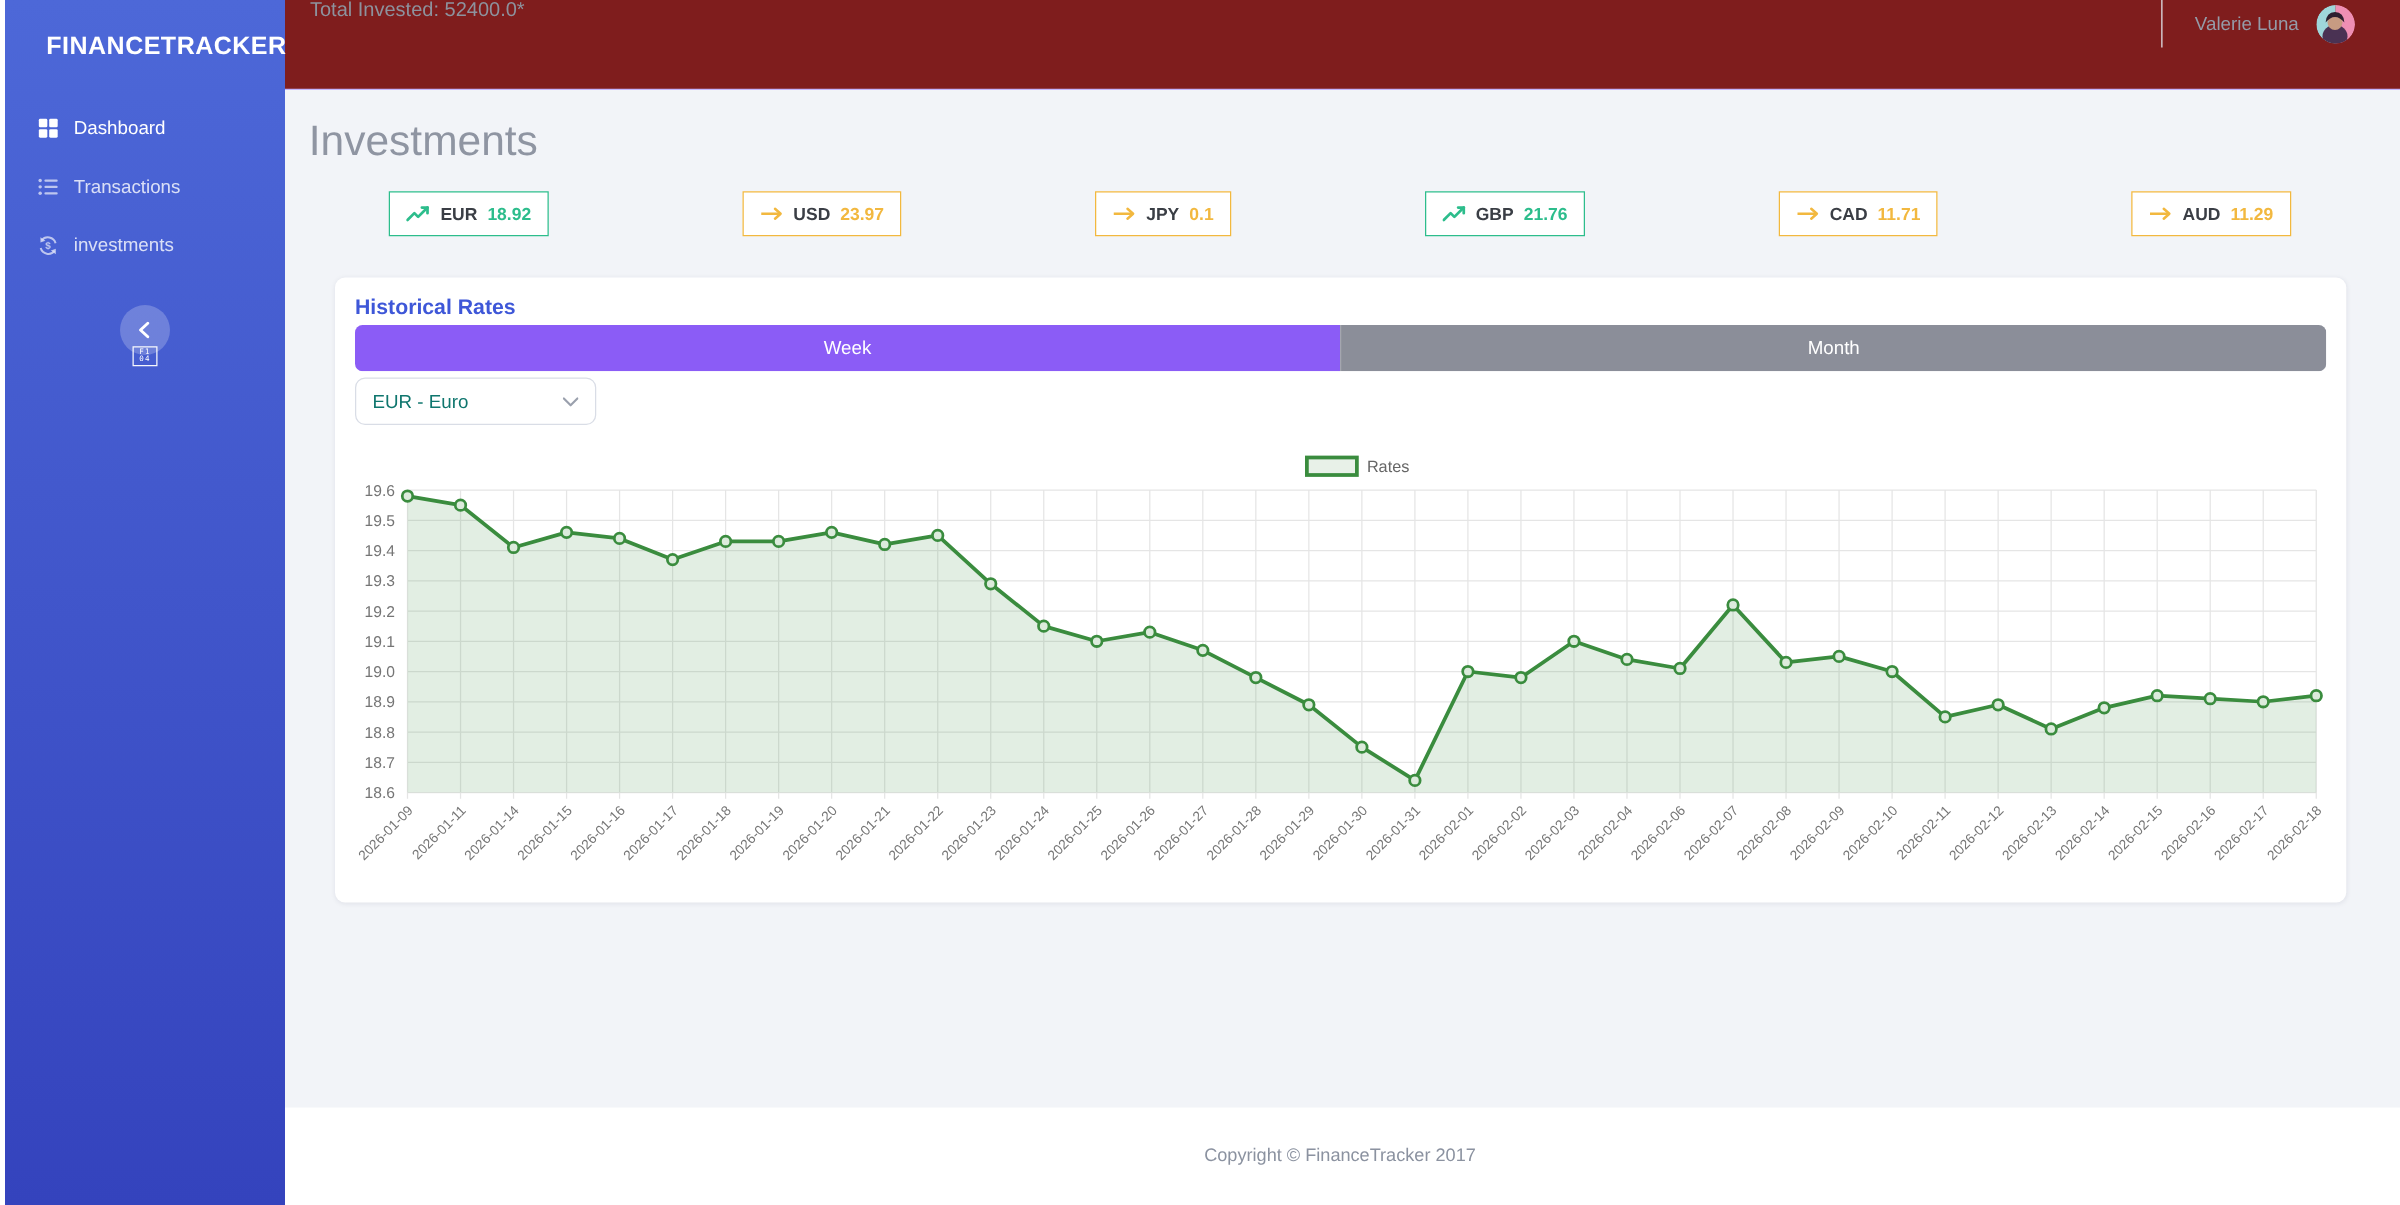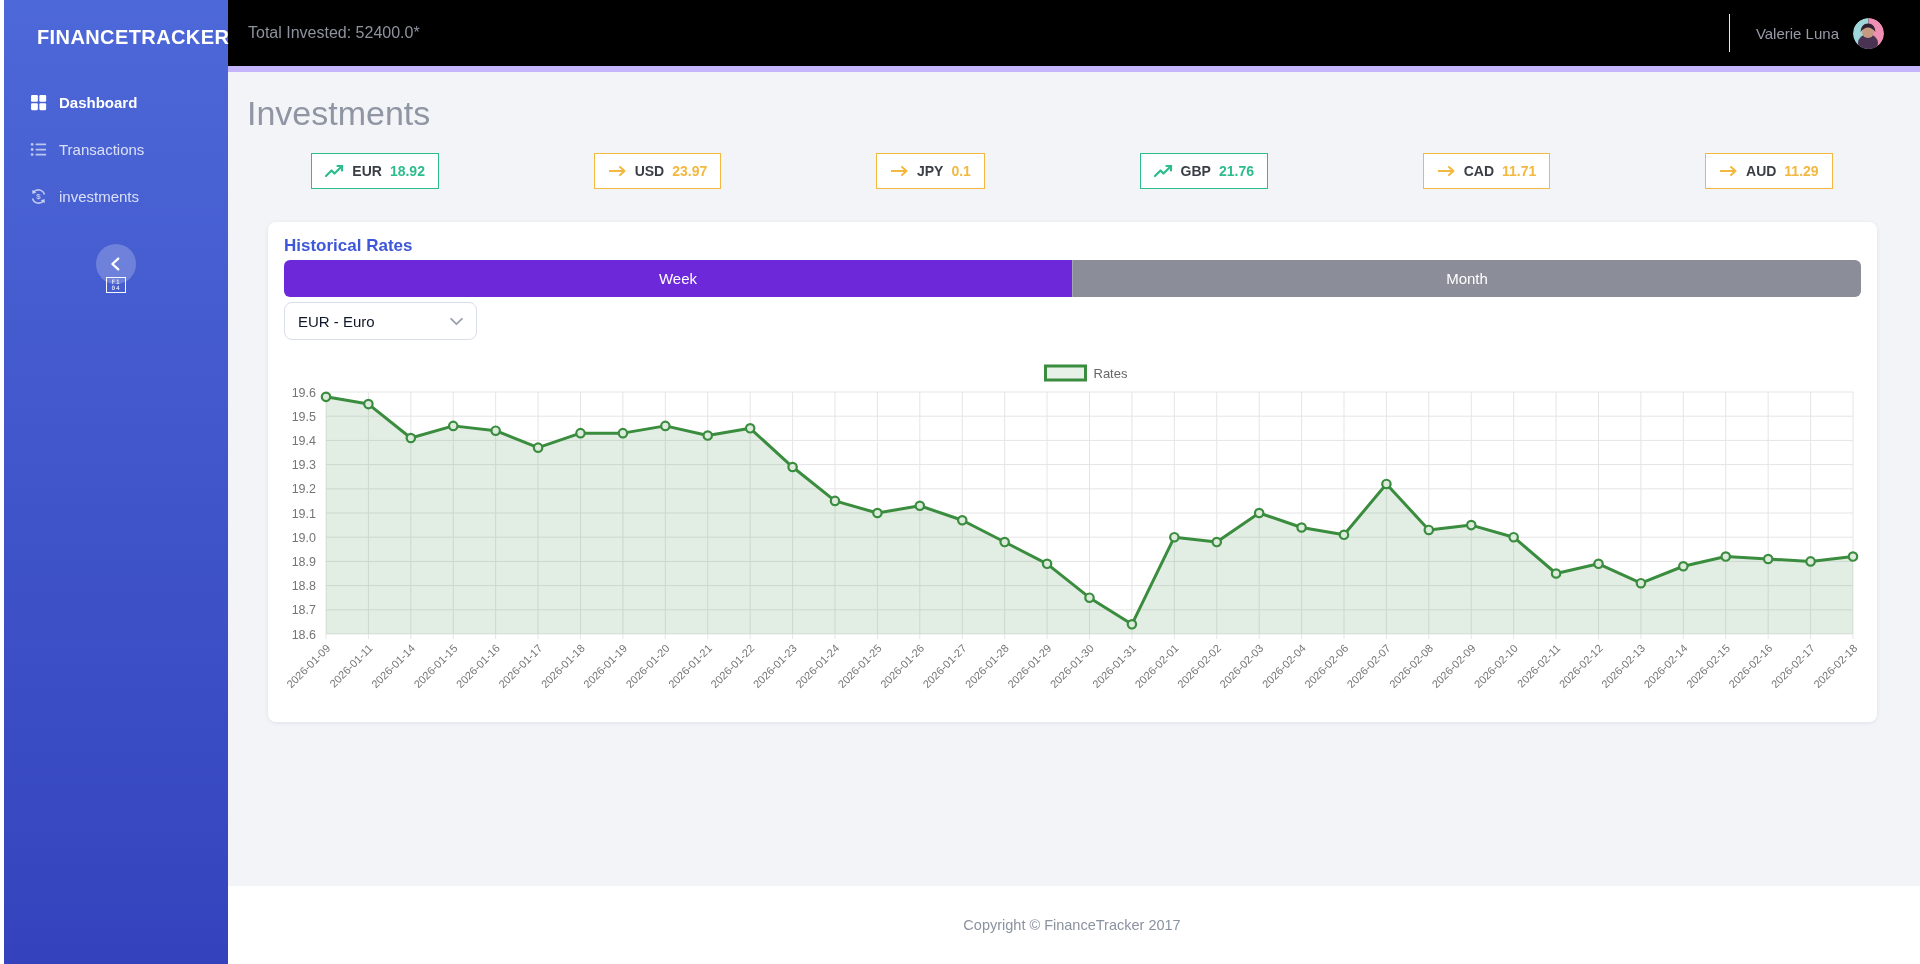--- a/index.html
+++ b/index.html
@@ -7,34 +7,34 @@
 
   
   .sidebar { position:fixed; left:4px; top:0; width:224px; height:964px;
              background:linear-gradient(180deg,#4d68d8 0%,#3443bd 100%); z-index:5; }
   .logo { padding:26px 0 0 33px; font-size:20px; font-weight:bold; color:#fff; letter-spacing:.4px; }
   .nav { margin-top:30px; display:flex; flex-direction:column; }
   .nav-item { display:flex; align-items:center; gap:12px; padding:15px 26px; font-size:15px;
               color:rgba(255,255,255,.8); cursor:pointer; background:none; border:none; text-align:left; }
   .nav-item .icon { width:17px; height:17px; display:inline-flex; opacity:.8; }
   .nav-item .icon svg { width:17px; height:17px; }
-  .nav-item.active { color:#fff; font-weight:bold; }
+  .nav-item.active { color:#fff; font-weight:normal; }
   .nav-item.active .icon { opacity:1; }
   .collapse-wrap { position:absolute; top:244px; left:0; width:100%; display:flex; justify-content:center; }
   .collapse-btn { position:relative; width:40px; height:40px; border-radius:50%;
                   background:rgba(255,255,255,.22); border:none; cursor:pointer;
                   display:flex; align-items:center; justify-content:center; }
   .collapse-btn svg { width:18px; height:20px; }
   .tofu { position:absolute; left:50%; transform:translateX(-50%); top:33px;
           border:1px solid rgba(255,255,255,.95); color:#fff; font-family:"DejaVu Sans Mono",monospace;
           font-size:6px; line-height:6px; padding:1px 2px; text-align:center; letter-spacing:1px; }
 
   
-  .topbar { margin-left:224px; height:72px; background:#000000; display:flex; align-items:center;
-            padding:0 36px 0 24px; border-bottom:6px solid #c4b5fd; }
+  .topbar { margin-left:224px; height:72px; background:#7f1d1d; display:flex; align-items:flex-start;
+            padding:0 36px 0 24px; border-bottom:1px solid #c4b5fd; }
   .total-invested { color:#8d929d; font-size:16px; }
   .topbar-right { margin-left:auto; display:flex; align-items:center; }
   .v-divider { width:1px; height:38px; background:#e4e7ed; margin-right:26px; }
   .username { color:#959ba8; font-size:15px; margin-right:14px; }
   .avatar { width:31px; height:31px; border-radius:50%; overflow:hidden; cursor:pointer; display:block; }
 
   
   .main { margin-left:224px; height:814px; background:#f2f4f8; position:relative; }
   .page-title { padding:22px 0 0 23px; font-size:34px; font-weight:400; color:#8f95a2; }
   .chips { display:flex; justify-content:space-around; align-items:center; margin:20px 10px 0 10px; }
@@ -47,21 +47,21 @@
 
   .card { margin:33px 43px 0 44px; height:500px; background:#fff; border-radius:8px;
           box-shadow:0 1px 4px rgba(20,30,60,.08); padding:14px 16px; }
   .card-title { color:#3e57d8; font-weight:bold; font-size:17px; line-height:20px; }
   .tabs { display:flex; margin-top:4px; height:37px; border-radius:6px; overflow:hidden; }
   .tab { flex:1; display:flex; align-items:center; justify-content:center; color:#fff;
          font-size:15px; border:none; cursor:pointer; background:#8b8e99; }
   .tab + .tab { border-left:1px solid rgba(255,255,255,.22); }
   .select-box { margin-top:5px; width:193px; height:38px; border:1px solid #d9dde6; border-radius:8px;
                 background:#fff; display:flex; align-items:center; justify-content:space-between;
-                padding:0 13px; color:#0f172a; font-size:15px; cursor:pointer; }
+                padding:0 13px; color:#0f766e; font-size:15px; cursor:pointer; }
   .select-box svg { width:13px; height:9px; }
   .chart-wrap { margin-top:0; }
   svg text { font-family:"Liberation Sans", sans-serif; }
 
   
   .footer { margin-left:224px; height:78px; background:#fff; display:flex; align-items:center; justify-content:center; }
   .footer p { color:#8b92a0; font-size:14.5px; }
 
   .hidden-defs { position:absolute; width:0; height:0; overflow:hidden; }
 </style>
@@ -234,21 +234,21 @@
           </svg>
         </span>
     <span class="code">AUD</span>
     <span class="value">11.29</span>
   </div>
 </div>
 
   <section class="card">
     <div class="card-title">Historical Rates</div>
     <div class="tabs" id="tabs-root">
-  <button class="tab" style="background: #6d28d9;">
+  <button class="tab" style="background: #8b5cf6;">
           <span class="tab-label">Week</span>
         </button>
 
   <button class="tab" style="background: rgb(139, 142, 153);">
           <span class="tab-label">Month</span>
         </button>
 
 </div>
     <div class="select-box">
       <span>EUR - Euro</span>

